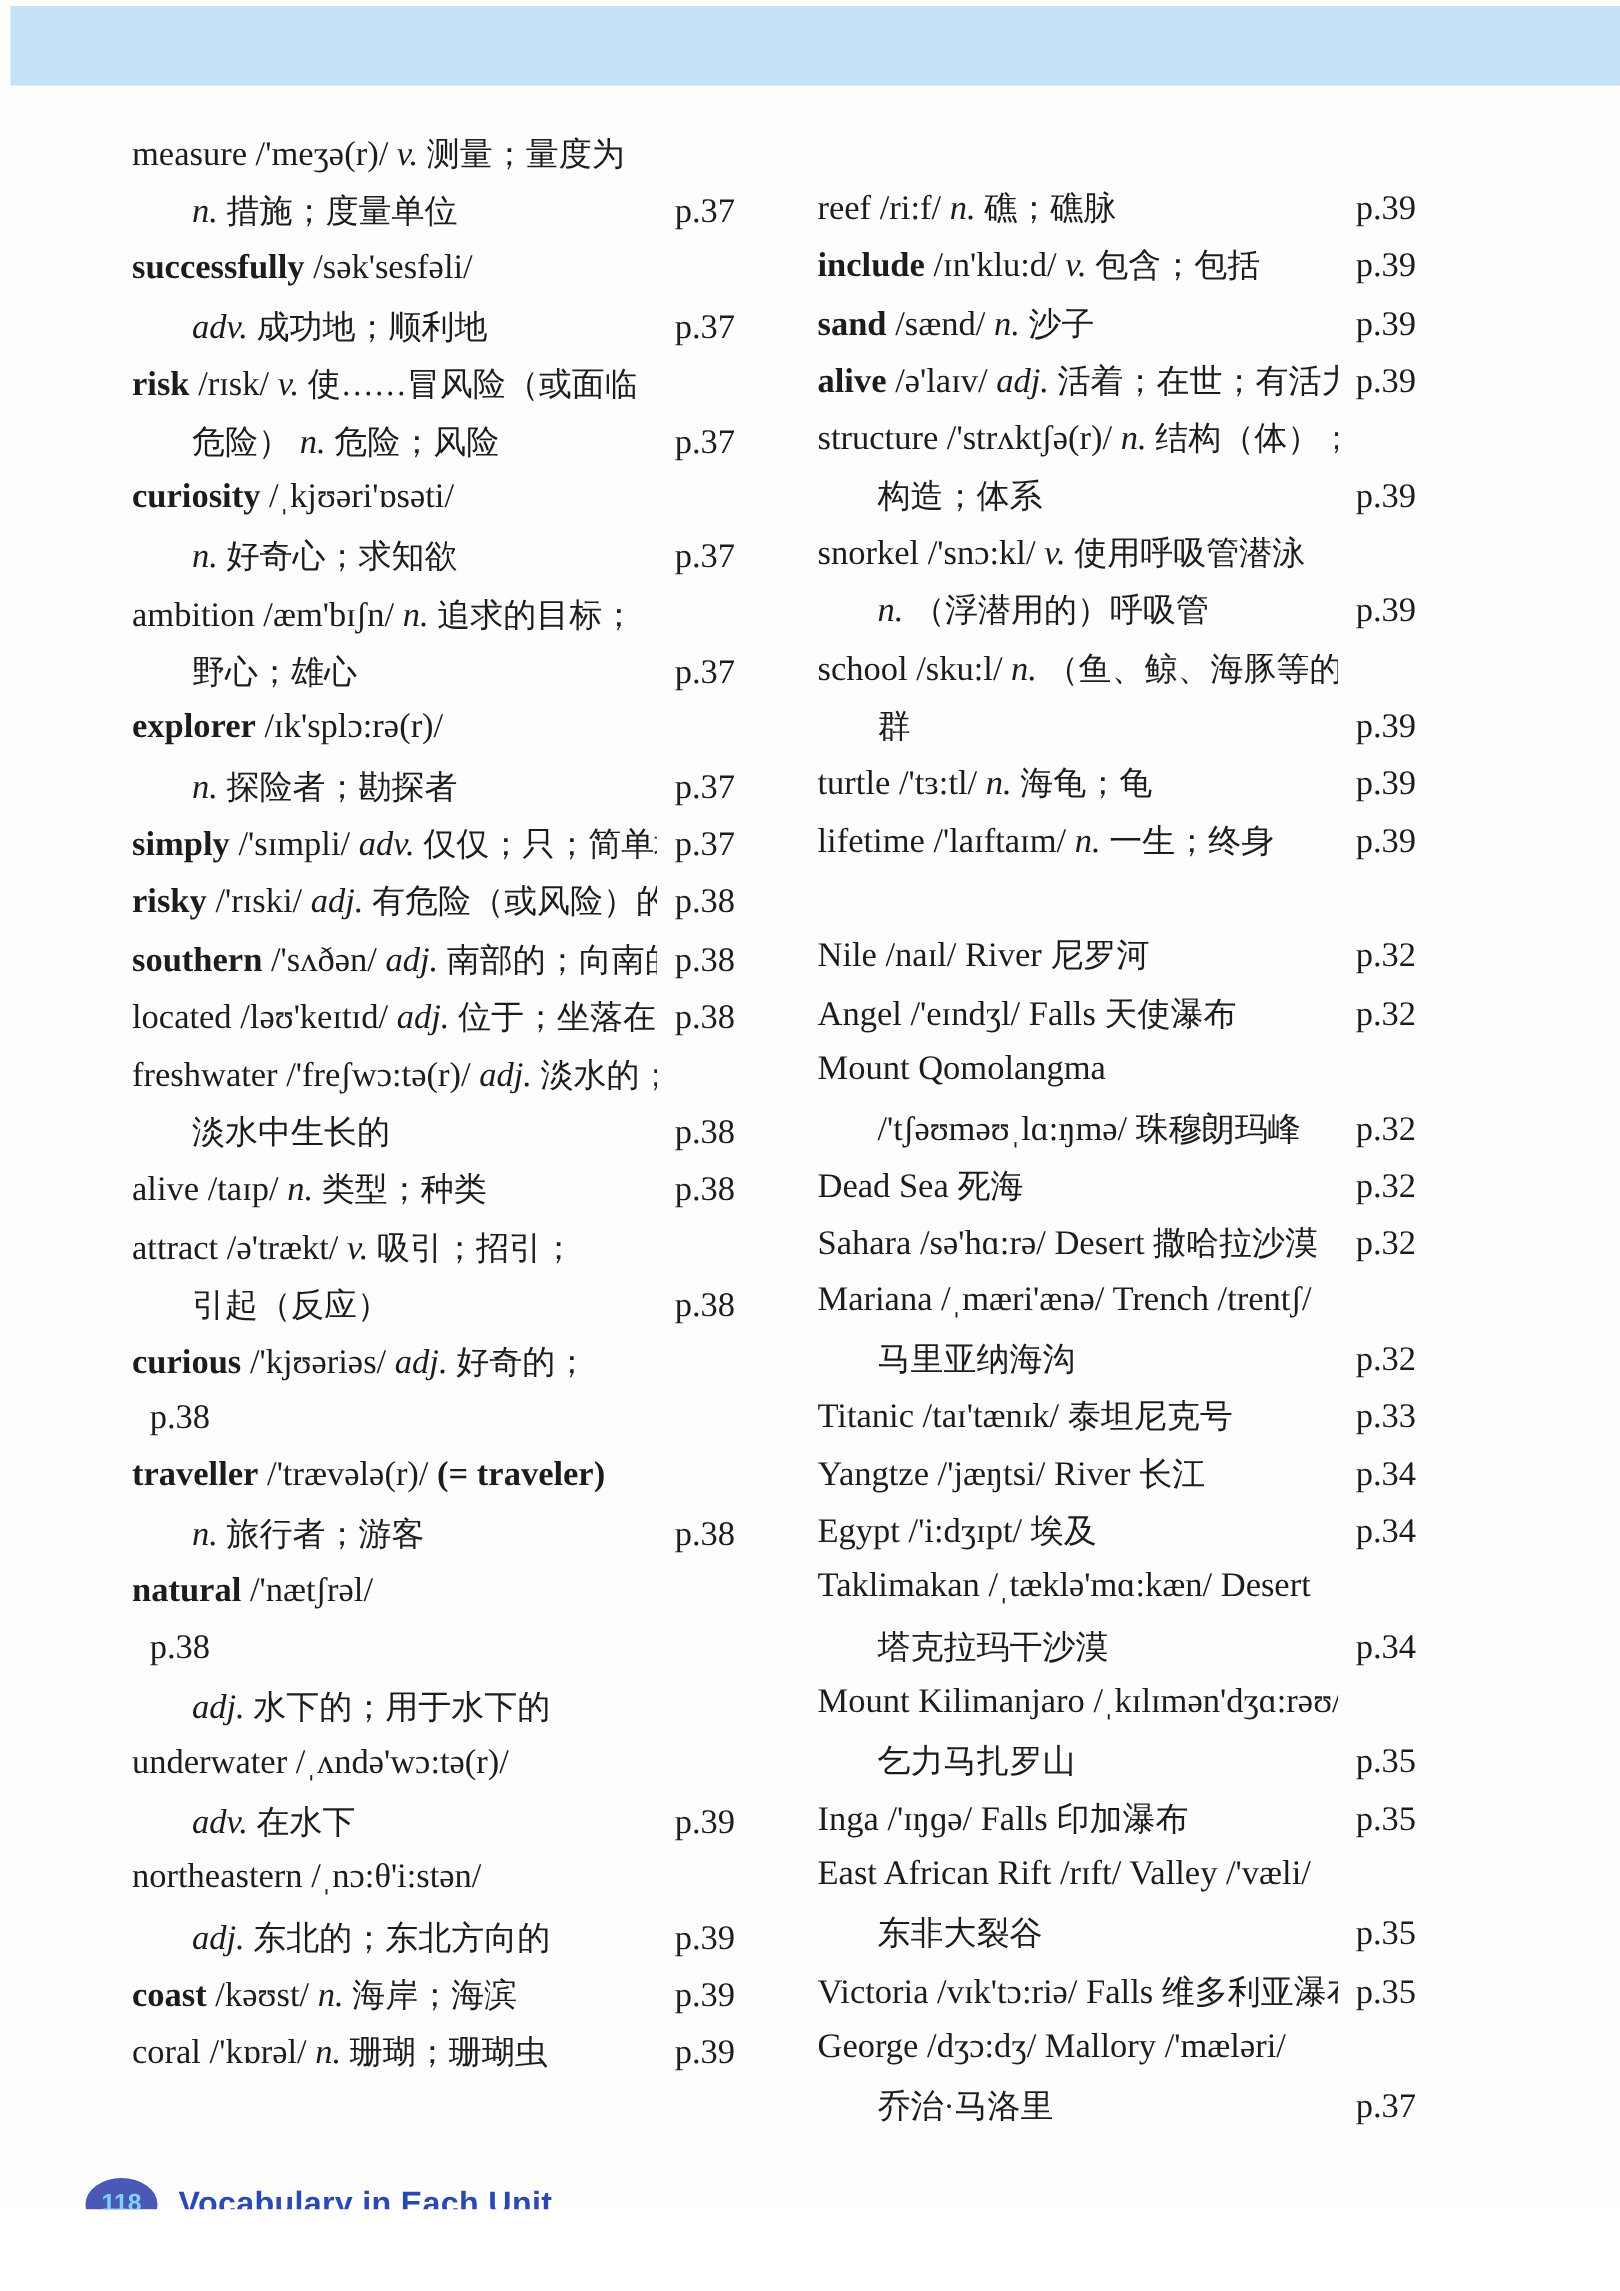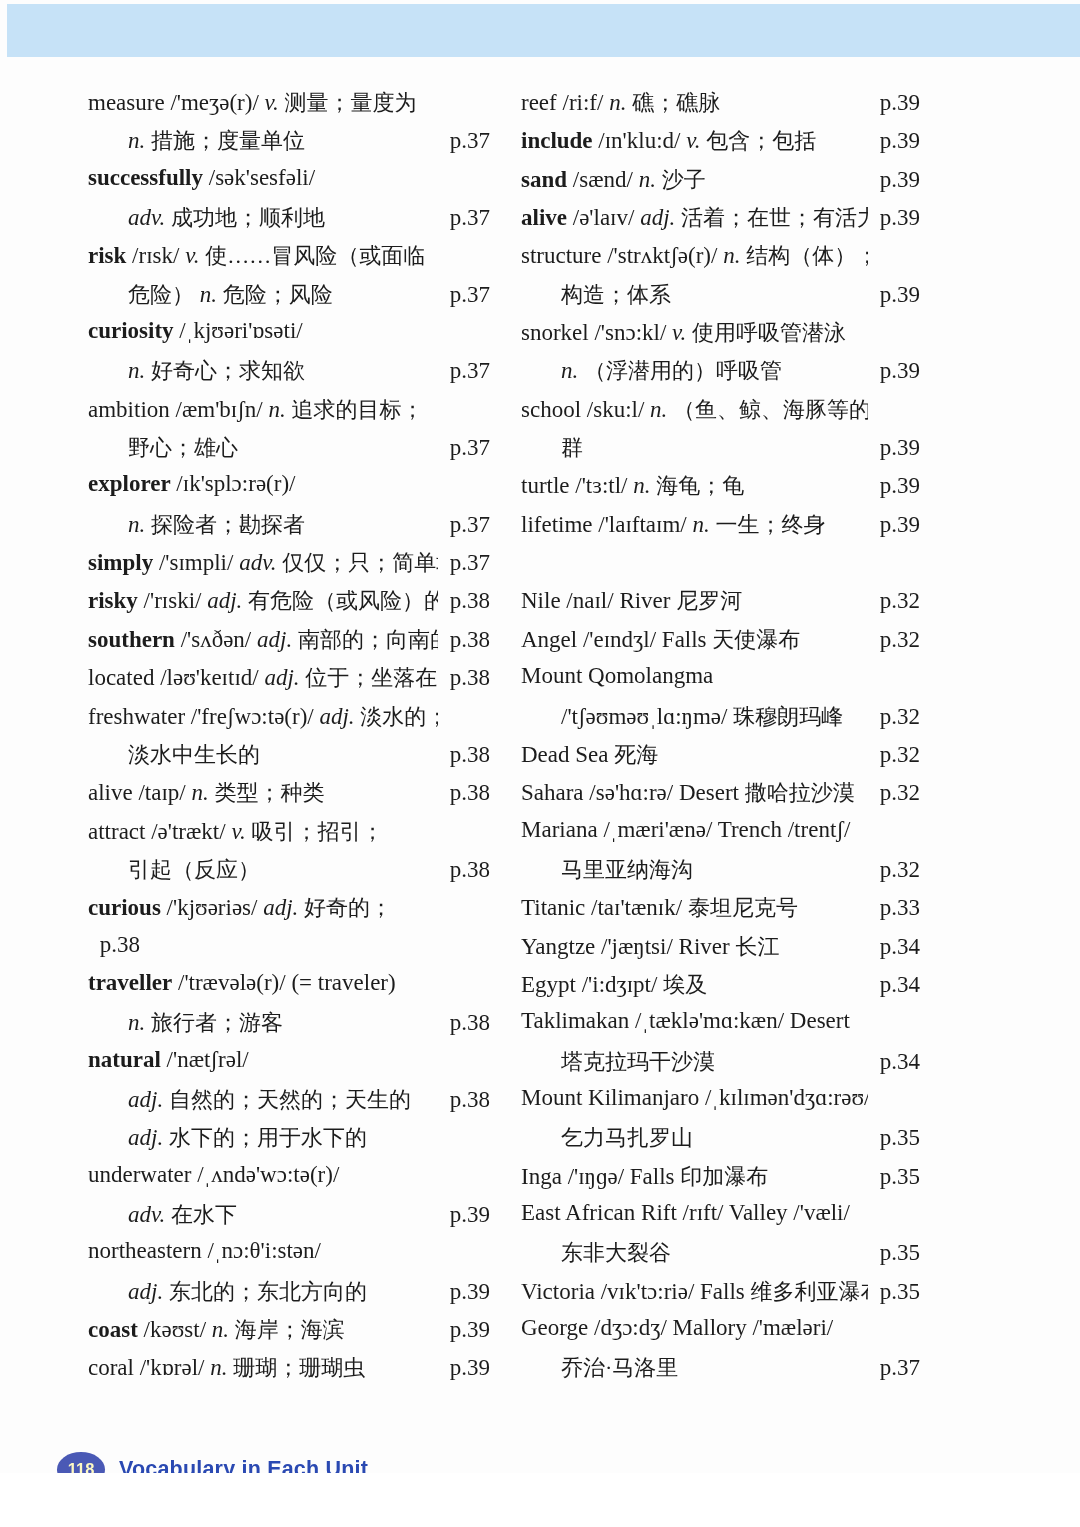--- a/index.html
+++ b/index.html
@@ -7,35 +7,35 @@
     --band:#c6e2f7;
     --badge:#4a59b5;
     --label:#2a49b2;
   }
   html,body{margin:0;padding:0;background:#ffffff;}
   .page{position:relative;width:1080px;height:1473px;background:#fdfdfd;overflow:hidden;
         font-family:"Liberation Serif","DejaVu Serif",serif;color:var(--text);}
   .header-band{position:absolute;left:7px;right:0;top:4px;height:53px;background:var(--band);}
   .col{position:absolute;top:88px;}
   .col-left{left:88px;width:402px;}
-  .col-right{left:521px;width:399px;}
+  .col-right{left:545px;width:399px;margin-top:36px;}
   .line{display:flex;align-items:baseline;height:38.35px;font-size:23px;white-space:nowrap;}
   .line .content{flex:1 1 auto;overflow:hidden;}
   .line.indent .content{padding-left:40px;}
   .pageref{flex:0 0 auto;min-width:52px;text-align:right;font-size:23px;}
   .seg-b{font-weight:bold;}
   .seg-w{font-weight:normal;}
   .seg-ph{font-weight:normal;}
   .seg-pos{font-style:italic;}
-  .seg-pl{font-weight:normal;}
+  .seg-pl{font-weight:bold;}
   .seg-zh{font-size:22px;font-family:"Liberation Serif","DejaVu Serif",serif;}
   .footer{position:absolute;left:57px;top:1452px;display:flex;align-items:center;gap:14px;
           font-family:"Liberation Sans","DejaVu Sans",sans-serif;}
   .badge{display:flex;align-items:center;justify-content:center;width:48px;height:35px;
-         border-radius:50%;background:var(--badge);color:#fef9c3;font-size:16.5px;font-weight:bold;}
+         border-radius:50%;background:var(--badge);color:#7dd3fc;font-size:16.5px;font-weight:bold;}
   .footer-label{color:var(--label);font-size:21.5px;font-weight:bold;letter-spacing:0.2px;}
 </style>
 </head>
 <body>
 
 <div class="page">
   <div class="header-band"></div>
 
   <div class="col col-left">
       <div class="line">
@@ -135,21 +135,20 @@
       </div>
       <div class="line indent">
         <span class="content"><span class="seg-pos">n.</span> <span class="seg-zh">旅行者；游客</span> </span>
         <span class="pageref">p.38</span>
       </div>
       <div class="line">
         <span class="content"><span class="seg-b">natural</span> <span class="seg-ph">/'nætʃrəl/</span> </span>
         <span class="pageref"></span>
       </div>
       <div class="line indent">
-        <span class="content"><span class="seg-pos">adj.</span> <span class="seg-zh">自然的；天然的；天生的</span> </span>
         <span class="pageref">p.38</span>
       </div>
       <div class="line indent">
         <span class="content"><span class="seg-pos">adj.</span> <span class="seg-zh">水下的；用于水下的</span> </span>
         <span class="pageref"></span>
       </div>
       <div class="line">
         <span class="content"><span class="seg-w">underwater</span> <span class="seg-ph">/ˌʌndə'wɔ:tə(r)/</span> </span>
         <span class="pageref"></span>
       </div>

